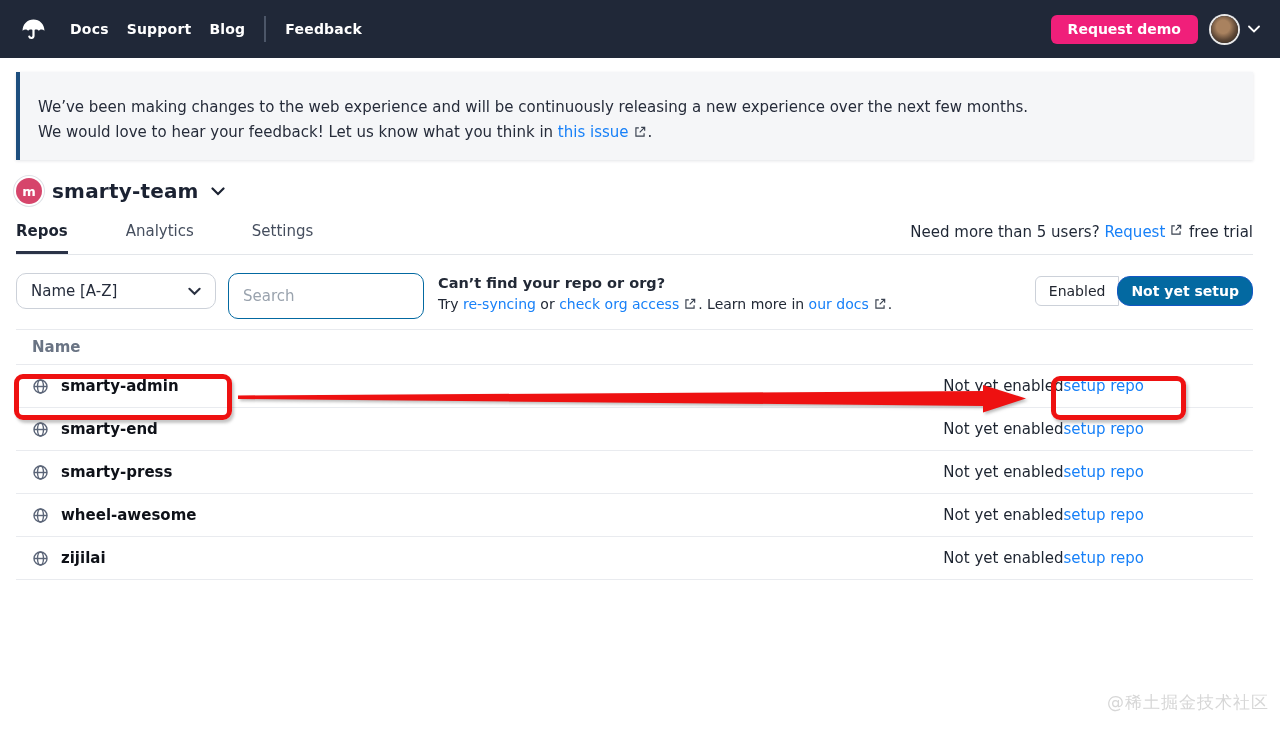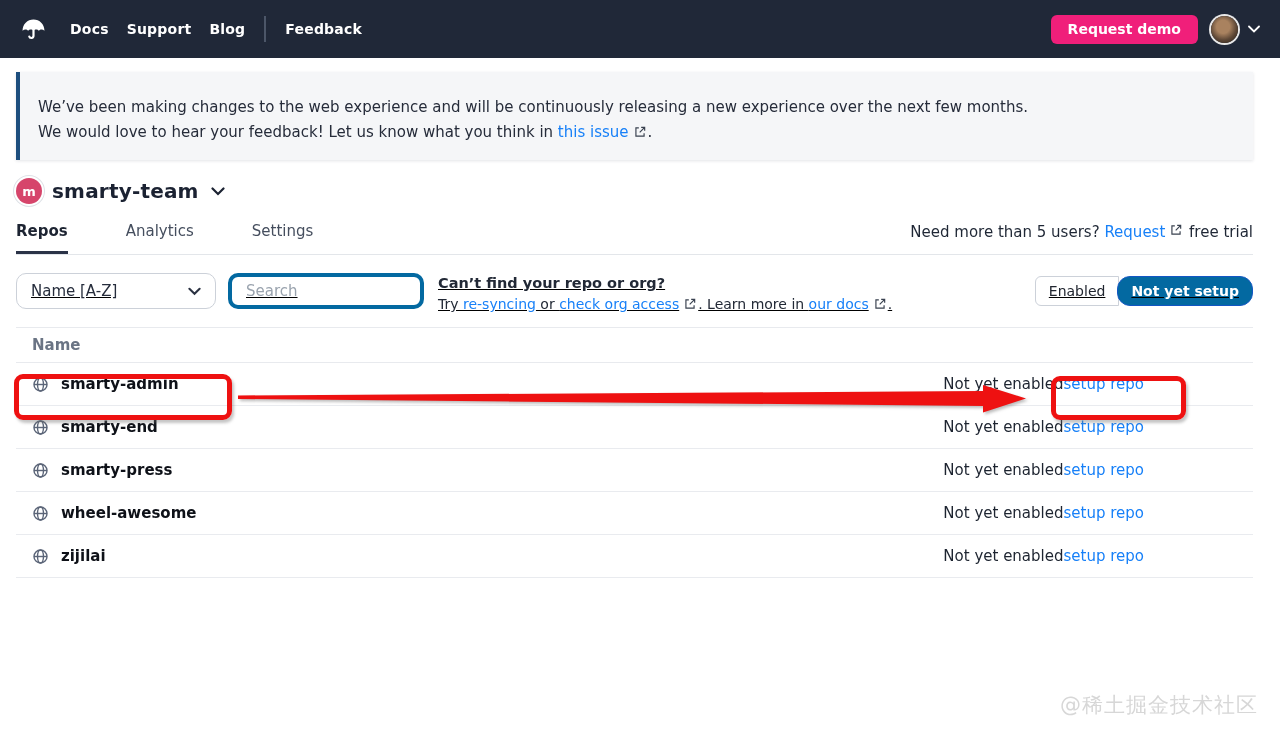--- a/index.html
+++ b/index.html
@@ -30,23 +30,23 @@
   .org-name { font-size:20px; font-weight:700; color:#1b2232; letter-spacing:.2px; }
   .org-caret { display:flex; margin-left:2px; }
 
   
   .tabs-row { display:flex; align-items:flex-end; margin:17px 27px 0 16px; border-bottom:1px solid #e3e6ea; }
   .tab { font-size:15px; line-height:20px; color:#454e5e; padding-bottom:13px; margin-right:58px; cursor:pointer; }
   .tab.active { font-weight:700; color:#1d2432; border-bottom:3px solid #2b3347; padding-bottom:10px;text-align:right; }
   .trial-note { margin-left:auto; padding-bottom:13px; font-size:15px; color:#1f2735; display:flex; align-items:center; }
 
   
-  .filter-row { display:flex; align-items:flex-start; margin:18px 27px 0 16px;text-decoration:underline; }
+  .filter-row { display:flex; align-items:flex-start; margin:18px 27px 0 16px; }
   .sort-select { width:200px; height:36px; border:1px solid #ccd1d9; border-radius:10px; display:flex; align-items:center; justify-content:space-between; padding:0 14px; font-size:15px; color:#262d3c; background:#fff; cursor:pointer; }
-  .search-input { width:196px; height:36px; border:4px solid #0369a1; border-radius:10px; margin-left:12px; padding:0 14px; font-size:15px; color:#7f1d1d; font-family:inherit; outline:none; }
+  .search-input { width:196px; height:46px; border:1px solid #0369a1; border-radius:10px; margin-left:12px; padding:0 14px; font-size:15px; color:#7f1d1d; font-family:inherit; outline:none; }
   .search-input::placeholder { color:#9aa3ae; }
   .help-block { margin-left:14px; font-size:14px; line-height:21px; color:#222936; }
   .help-title { font-weight:700; font-size:14.5px; }
   .toggle-group { margin-left:auto; display:flex; margin-top:3px; }
   .toggle-btn { height:30px; display:flex; align-items:center; padding:0 13px; font-size:14px; cursor:pointer; font-family:inherit; }
   .toggle-btn.off { background:#fff; border:1px solid #ccd1d9; border-radius:6px 0 0 6px; color:#20252f; }
   .toggle-btn.on { background:#0369a1; border:1px solid #1356c4; border-radius:13px; margin-left:-2px; color:#fff; font-weight:700; }
 
   
   .repo-table { margin:10px 27px 0 16px; }
@@ -56,21 +56,21 @@
   .repo-name { font-weight:700; font-size:15px; color:#0e1118; margin-left:12px; }
   .row-right { margin-left:auto; display:flex; align-items:center; font-size:15px; color:#1d2430; }
   .row-action { font-weight:400; margin-left:0; }
 
   
   .ann-rect { position:absolute; border:5px solid #ee1111; border-radius:9px; box-shadow:2px 3px 3px rgba(110,110,110,.4); z-index:10; pointer-events:none; }
   .ann-rect-name { left:14px; top:374px; width:218px; height:46px; }
   .ann-rect-action { left:1051px; top:376px; width:135px; height:44px; }
   .ann-arrow { position:absolute; left:0; top:0; z-index:9; pointer-events:none; filter:drop-shadow(2px 2px 1.5px rgba(120,120,120,.5)); }
 
-  .watermark { position:absolute; right:22px; top:691px; font-size:21px; color:#d7d7d7; letter-spacing:1px; z-index:11; }
+  .watermark { position:absolute; right:11px; top:691px; font-size:17px; color:#d7d7d7; letter-spacing:1px; z-index:11; }
 </style>
 </head>
 <body>
 
 <div class="page">
 
   <nav class="navbar">
     <span class="nav-logo">
       <svg viewBox="0 0 32 32" width="27" height="27">
         <path d="M3 17.5C3 9.5 8.8 4 16 4s13 5.5 13 13.5c-2.2-2.2-5.1-2.1-6.6.1-1.6-2.3-4.9-2.3-6.4 0-1.5-2.3-4.8-2.3-6.4 0-1.5-2.2-4.4-2.3-6.6-.1z" fill="#ffffff"></path>

